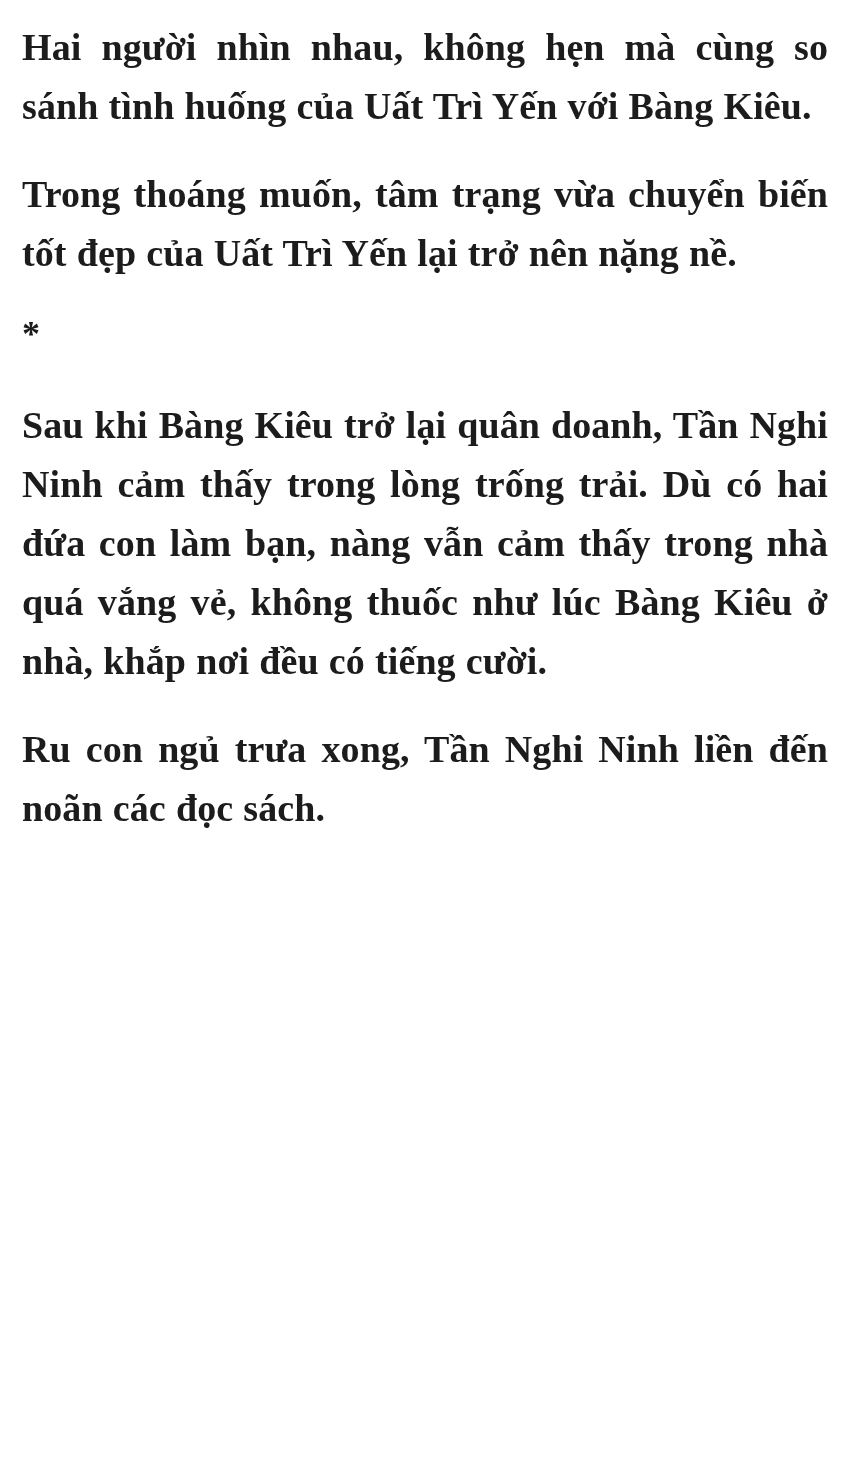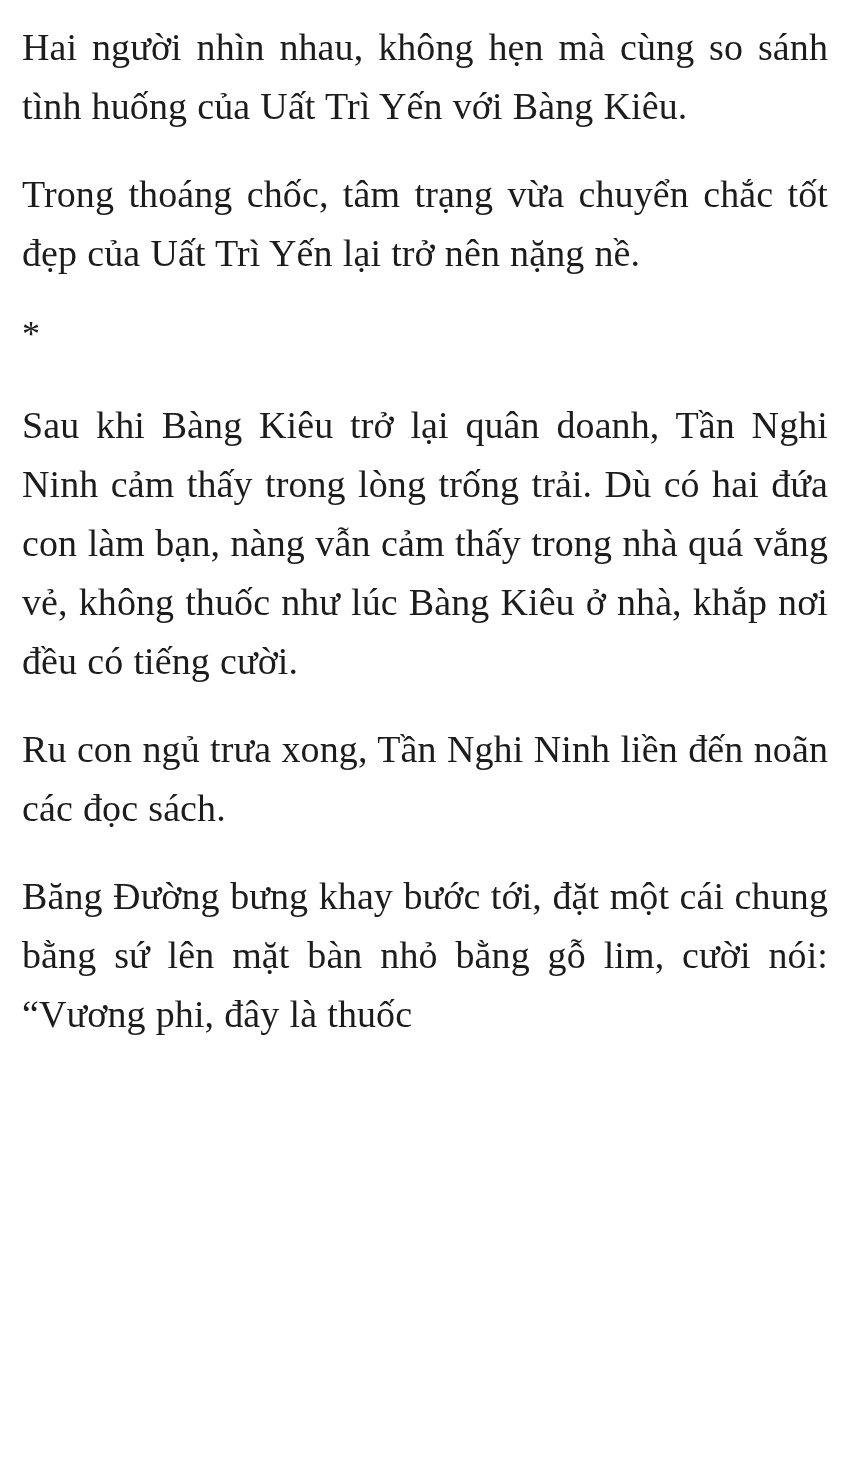--- a/index.html
+++ b/index.html
@@ -13,20 +13,21 @@
     overflow: hidden;
     font-family: "Liberation Serif", "DejaVu Serif", serif;
     color: #1a1a1a;
   }
   .reader {
     box-sizing: border-box;
     width: 850px;
     min-height: 1480px;
     padding: 18px 22px 10px 22px;
     background: #ffffff;
+    font-weight: bold;
   }
   .para {
     font-size: 38px;
     line-height: 59px;
     text-align: justify;
     text-justify: inter-word;
     margin: 0 0 29px 0;
     letter-spacing: 0.1px;
     word-spacing: 0.5px;
     color: #1c1c1c;
@@ -37,18 +38,17 @@
     line-height: 44px;
     margin-bottom: 40px;
     margin-top: 6px;
   }
 </style>
 </head>
 <body>
 
 <div class="reader">
   <p class="para">Hai người nhìn nhau, không hẹn mà cùng so sánh tình huống của Uất Trì Yến với Bàng Kiêu.</p>
-  <p class="para">Trong thoáng chốc, tâm trạng vừa chuyển chắc tốt đẹp của Uất Trì Yến lại trở nên nặng nề.</p>
+  <p class="para">Trong thoáng muốn, tâm trạng vừa chuyển biến tốt đẹp của Uất Trì Yến lại trở nên nặng nề.</p>
   <p class="para separator">*</p>
   <p class="para">Sau khi Bàng Kiêu trở lại quân doanh, Tần Nghi Ninh cảm thấy trong lòng trống trải. Dù có hai đứa con làm bạn, nàng vẫn cảm thấy trong nhà quá vắng vẻ, không thuốc như lúc Bàng Kiêu ở nhà, khắp nơi đều có tiếng cười.</p>
   <p class="para">Ru con ngủ trưa xong, Tần Nghi Ninh liền đến noãn các đọc sách.</p>
-  <p class="para">Băng Đường bưng khay bước tới, đặt một cái chung bằng sứ lên mặt bàn nhỏ bằng gỗ lim, cười nói: “Vương phi, đây là thuốc</p>
 </div>
 
 </body></html>

